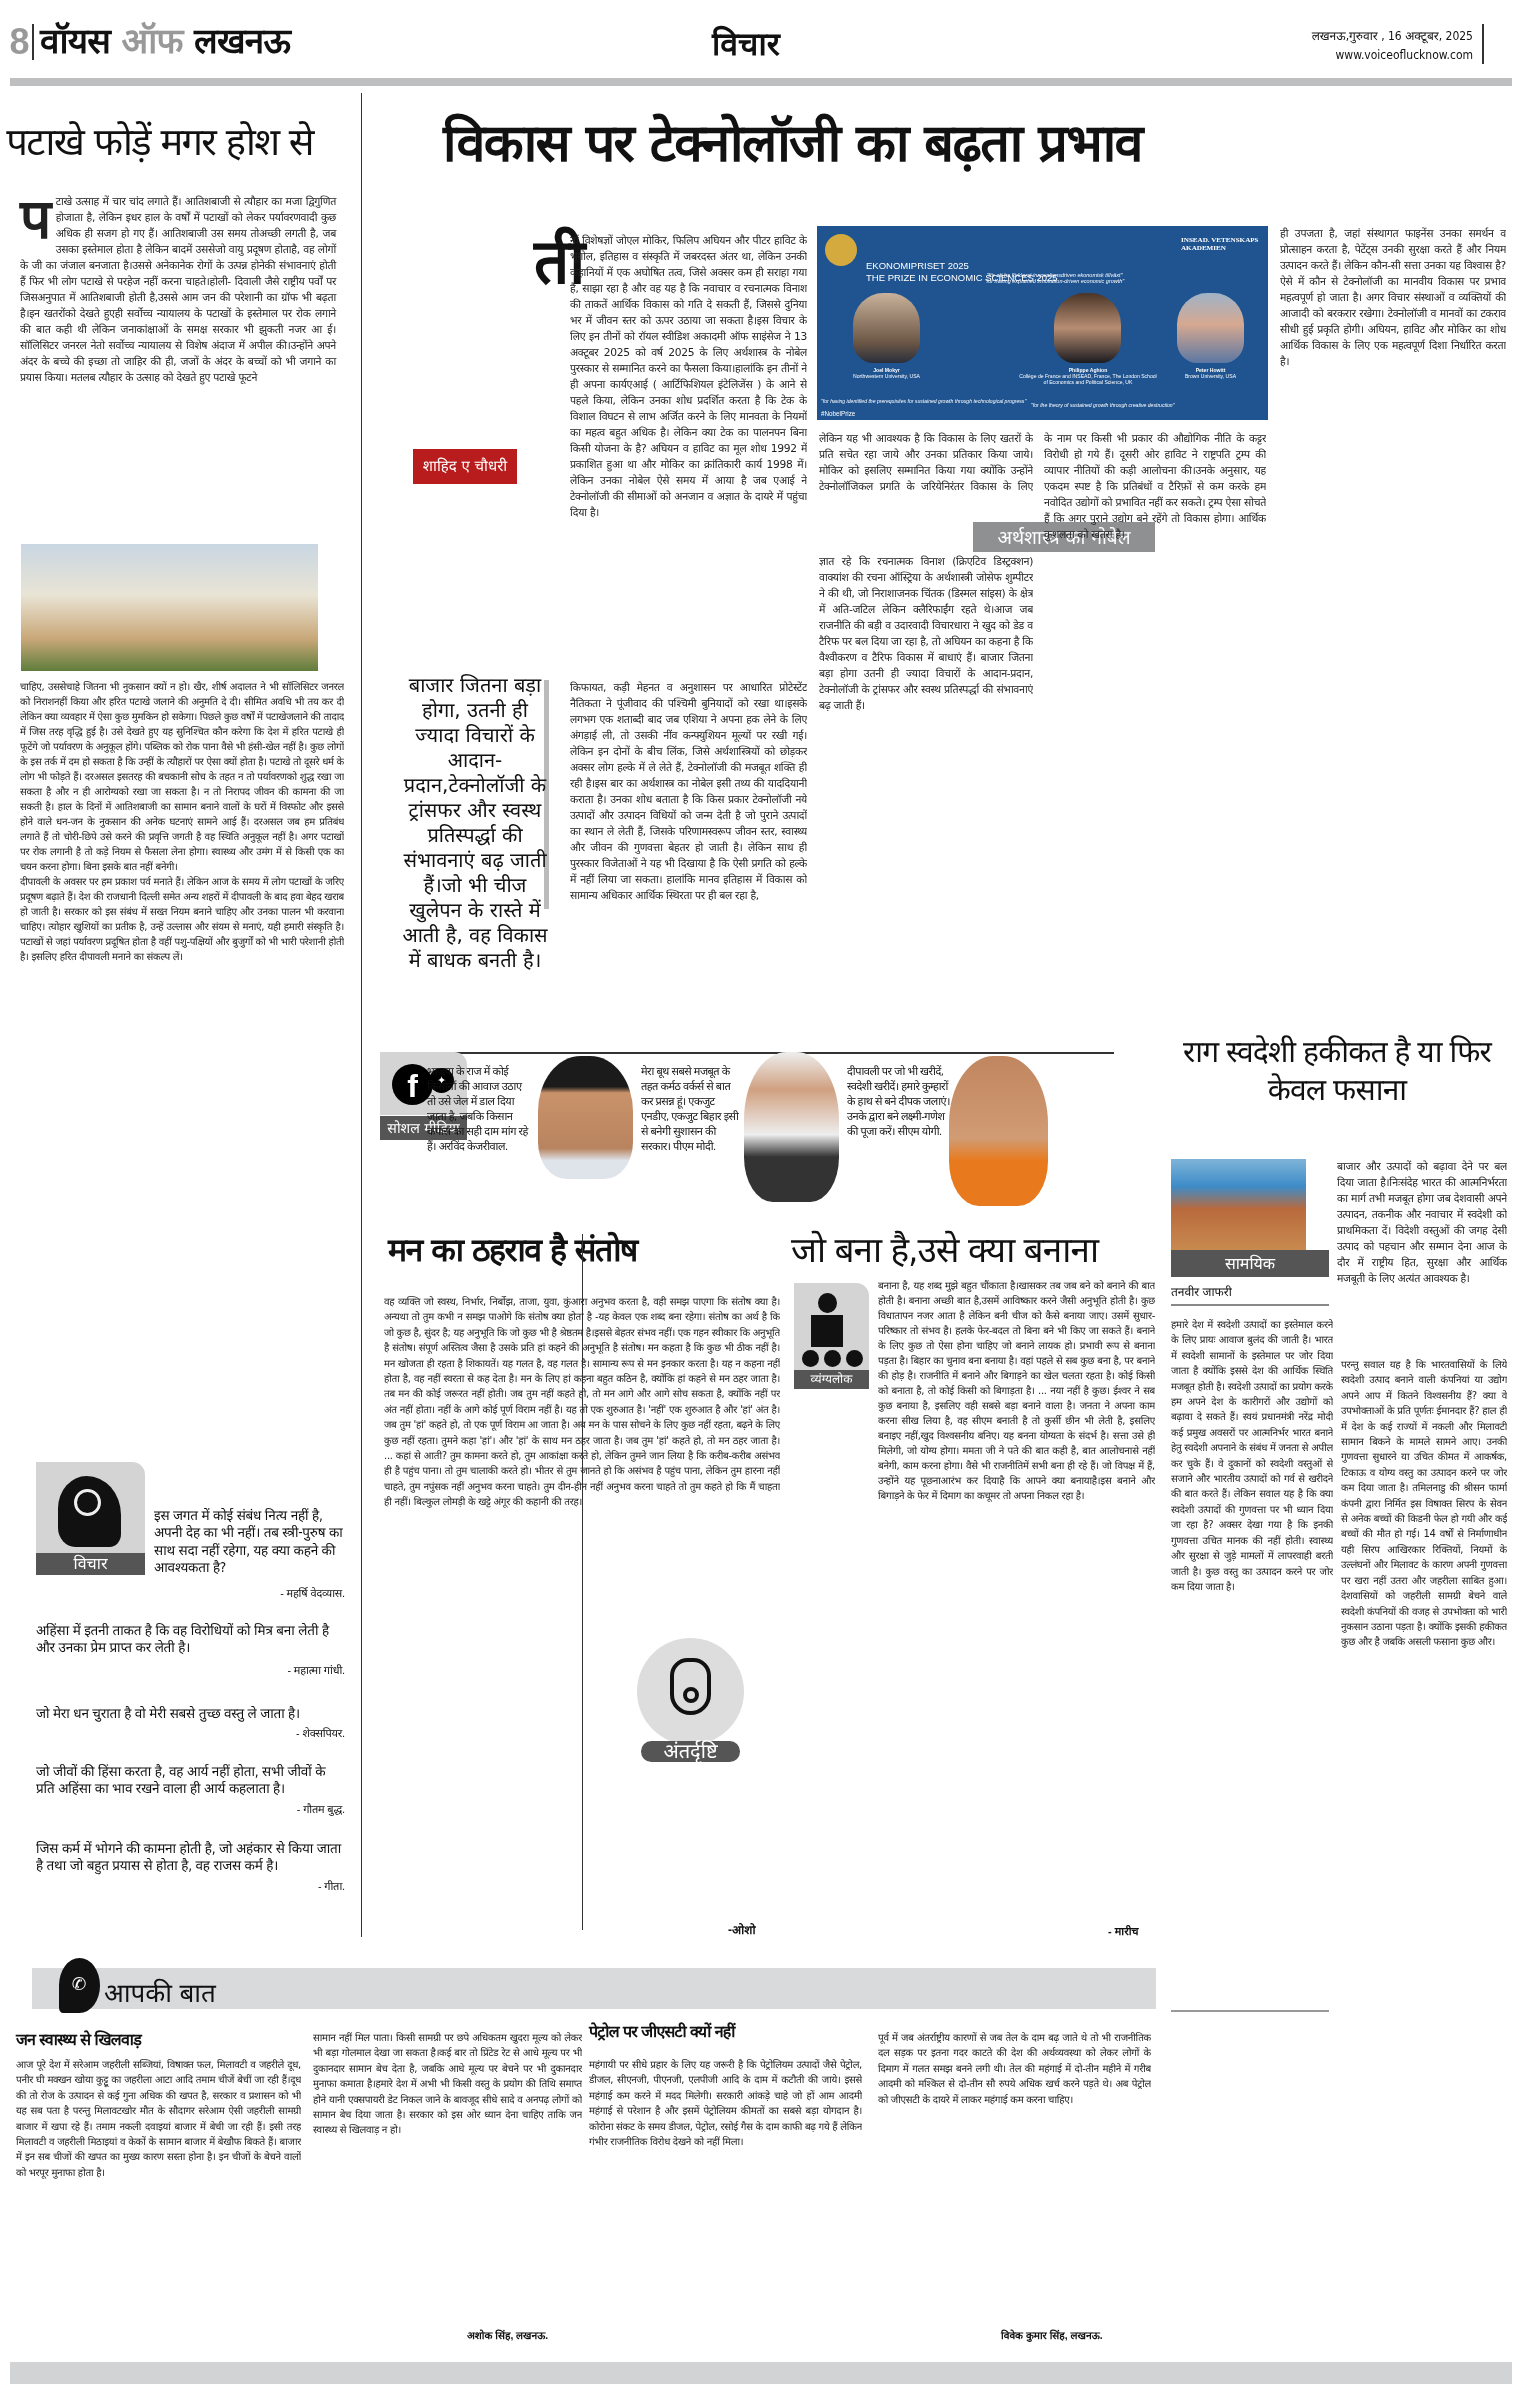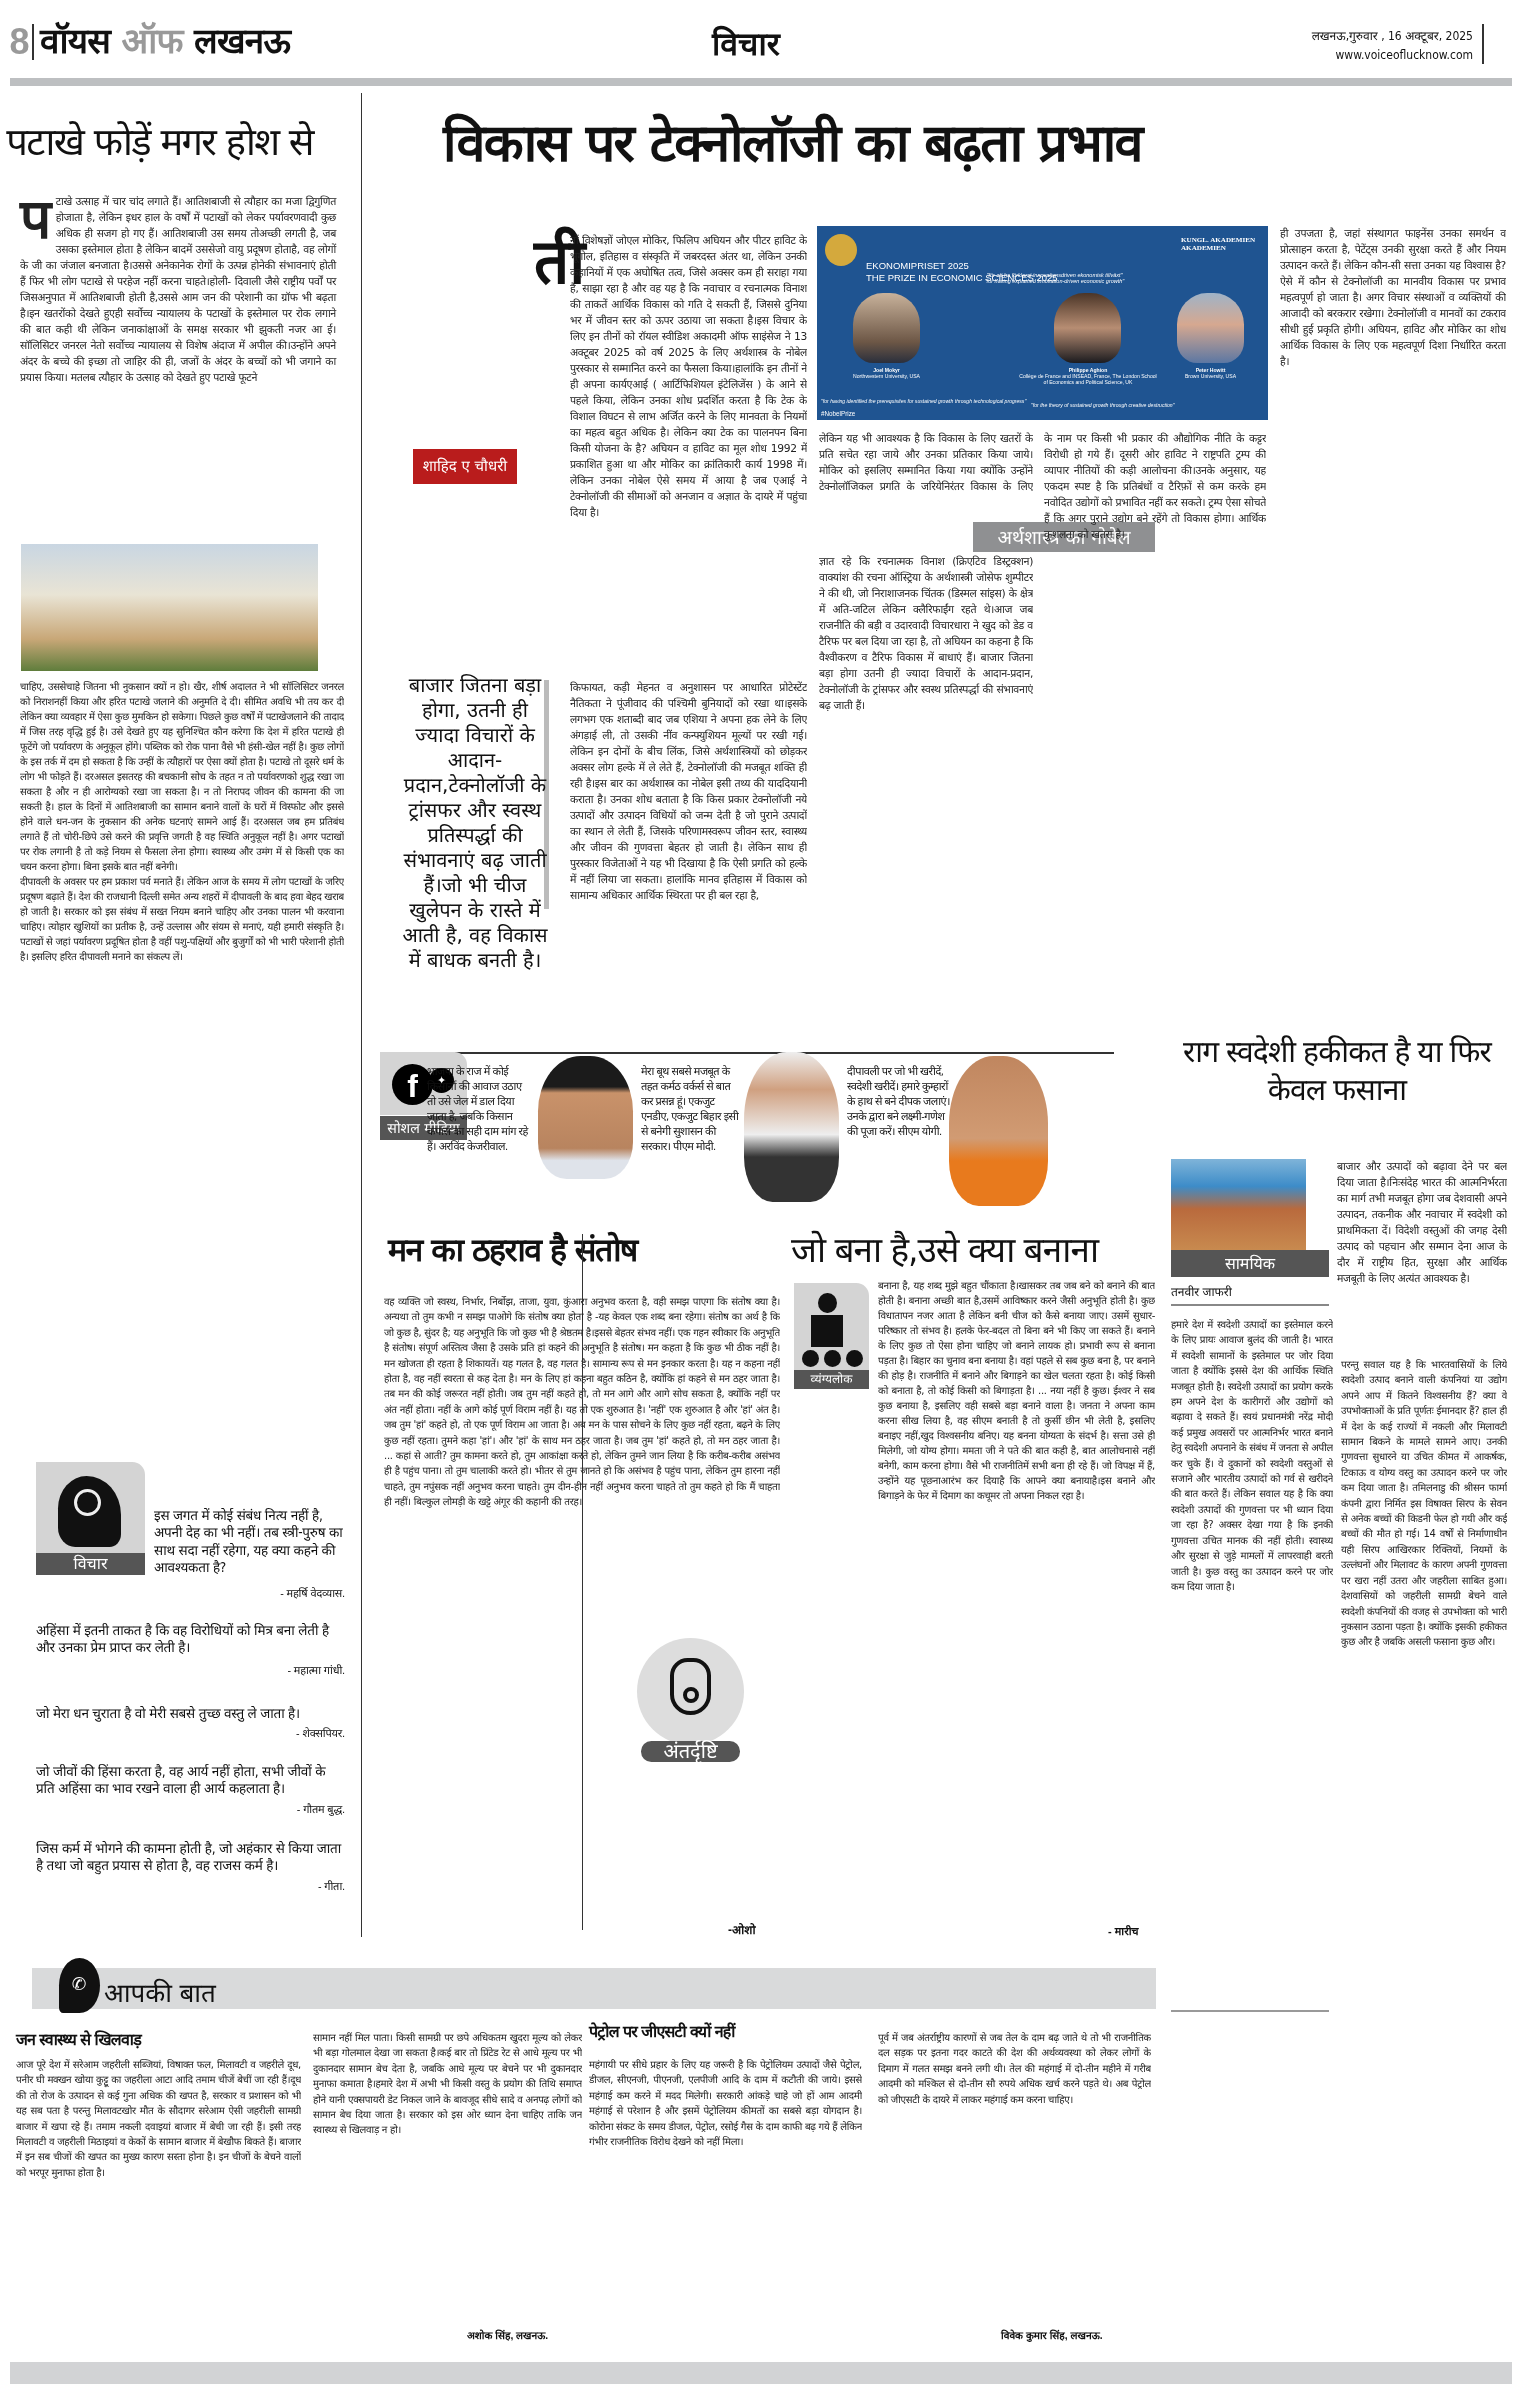--- a/index.html
+++ b/index.html
@@ -76,21 +76,21 @@
 <div class="abs body" style="left:570px; top:233px; width:237px; height:439px; overflow:hidden;">नों विशेषज्ञों जोएल मोकिर, फिलिप अघियन और पीटर हाविट के भूगोल, इतिहास व संस्कृति में जबरदस्त अंतर था, लेकिन उनकी कहानियों में एक अघोषित तत्व, जिसे अक्सर कम ही सराहा गया है, साझा रहा है और वह यह है कि नवाचार व रचनात्मक विनाश की ताकतें आर्थिक विकास को गति दे सकती हैं, जिससे दुनिया भर में जीवन स्तर को ऊपर उठाया जा सकता है।इस विचार के लिए इन तीनों को रॉयल स्वीडिश अकादमी ऑफ साइंसेज ने 13 अक्टूबर 2025 को वर्ष 2025 के लिए अर्थशास्त्र के नोबेल पुरस्कार से सम्मानित करने का फैसला किया।हालांकि इन तीनों ने ही अपना कार्यएआई ( आर्टिफिशियल इंटेलिजेंस ) के आने से पहले किया, लेकिन उनका शोध प्रदर्शित करता है कि टेक के विशाल विघटन से लाभ अर्जित करने के लिए मानवता के नियमों का महत्व बहुत अधिक है। लेकिन क्या टेक का पालनपन बिना किसी योजना के है? अघियन व हाविट का मूल शोध 1992 में प्रकाशित हुआ था और मोकिर का क्रांतिकारी कार्य 1998 में। लेकिन उनका नोबेल ऐसे समय में आया है जब एआई ने टेक्नोलॉजी की सीमाओं को अनजान व अज्ञात के दायरे में पहुंचा दिया है।</div>
 <div class="abs pull" style="left:388px; top:673px; width:150px;">बाजार जितना बड़ा होगा, उतनी ही ज्यादा विचारों के आदान-प्रदान,टेक्नोलॉजी के ट्रांसफर और स्वस्थ प्रतिस्पर्द्धा की संभावनाएं बढ़ जाती हैं।जो भी चीज खुलेपन के रास्ते में आती है, वह विकास में बाधक बनती है।</div>
 <div class="abs body" style="left:570px; top:680px; width:237px; height:332px; overflow:hidden;">किफायत, कड़ी मेहनत व अनुशासन पर आधारित प्रोटेस्टेंट नैतिकता ने पूंजीवाद की पश्चिमी बुनियादों को रखा था।इसके लगभग एक शताब्दी बाद जब एशिया ने अपना हक लेने के लिए अंगड़ाई ली, तो उसकी नींव कन्फ्युशियन मूल्यों पर रखी गई। लेकिन इन दोनों के बीच लिंक, जिसे अर्थशास्त्रियों को छोड़कर अक्सर लोग हल्के में ले लेते हैं, टेक्नोलॉजी की मजबूत शक्ति ही रही है।इस बार का अर्थशास्त्र का नोबेल इसी तथ्य की याददियानी कराता है। उनका शोध बताता है कि किस प्रकार टेक्नोलॉजी नये उत्पादों और उत्पादन विधियों को जन्म देती है जो पुराने उत्पादों का स्थान ले लेती हैं, जिसके परिणामस्वरूप जीवन स्तर, स्वास्थ्य और जीवन की गुणवत्ता बेहतर हो जाती है। लेकिन साथ ही पुरस्कार विजेताओं ने यह भी दिखाया है कि ऐसी प्रगति को हल्के में नहीं लिया जा सकता। हालांकि मानव इतिहास में विकास को सामान्य अधिकार आर्थिक स्थिरता पर ही बल रहा है,</div>
 
 <div class="abs nobel" style="left:817px; top:226px; width:451px; height:194px; font-family:'Liberation Sans',sans-serif;">
   <div class="abs" style="left:8px; top:8px; width:32px; height:32px; border-radius:50%; background:#d4a93d;"></div>
   <div class="abs" style="left:49px; top:9.5px; font-size:9.5px; line-height:12px;margin-top:24px;">
     <div>EKONOMIPRISET 2025</div>
     <div>THE PRIZE IN ECONOMIC SCIENCES 2025</div>
   </div>
-  <div class="abs" style="right:8px; top:9.5px; width:79px; font-size:7.1px; font-weight:bold; font-family:'Liberation Serif',serif;">KUNGL. AKADEMIEN AKADEMIEN</div>
+  <div class="abs" style="right:8px; top:9.5px; width:79px; font-size:7.1px; font-weight:bold; font-family:'Liberation Serif',serif;">INSEAD. VETENSKAPS AKADEMIEN</div>
   <div class="abs" style="left:119px; top:46px; width:237px; font-size:5.5px; font-style:italic; text-align:center;">
     <div>"för att ha förklarat innovationsdriven ekonomisk tillväxt"</div>
     <div>"for having explained innovation-driven economic growth"</div>
   </div>
   <div class="abs photo face" style="left:36px; top:67px; width:67px; height:70px; background:linear-gradient(180deg,#c8b29b,#6d5746 70%,#2a2f3c);"></div>
   <div class="abs photo face" style="left:237px; top:67px; width:67px; height:70px; background:linear-gradient(180deg,#4a3527,#b78d73 50%,#1b1b1f);"></div>
   <div class="abs photo face" style="left:360px; top:67px; width:67px; height:70px; background:linear-gradient(180deg,#9fb3c7,#d6a890 45%,#5c77a3);"></div>
   <div class="abs" style="left:20px; top:141px; width:99px; font-size:5.1px; text-align:center;">
     <b>Joel Mokyr</b><br><span>Northwestern University, USA</span>
   </div>

